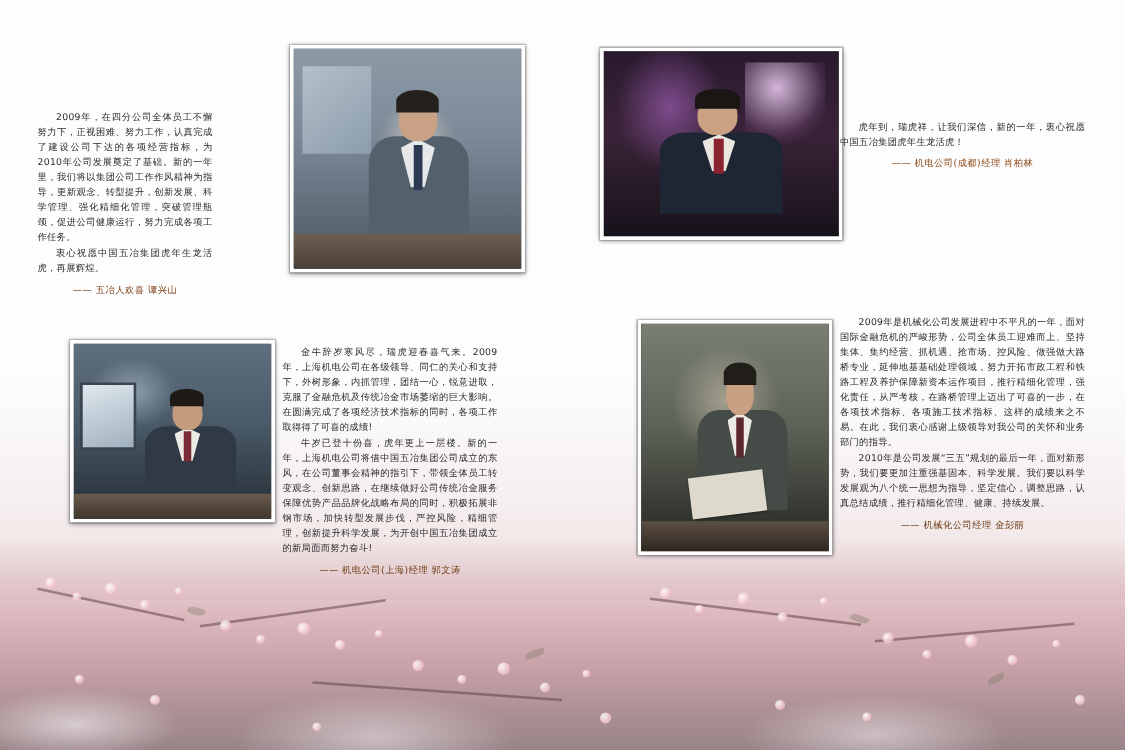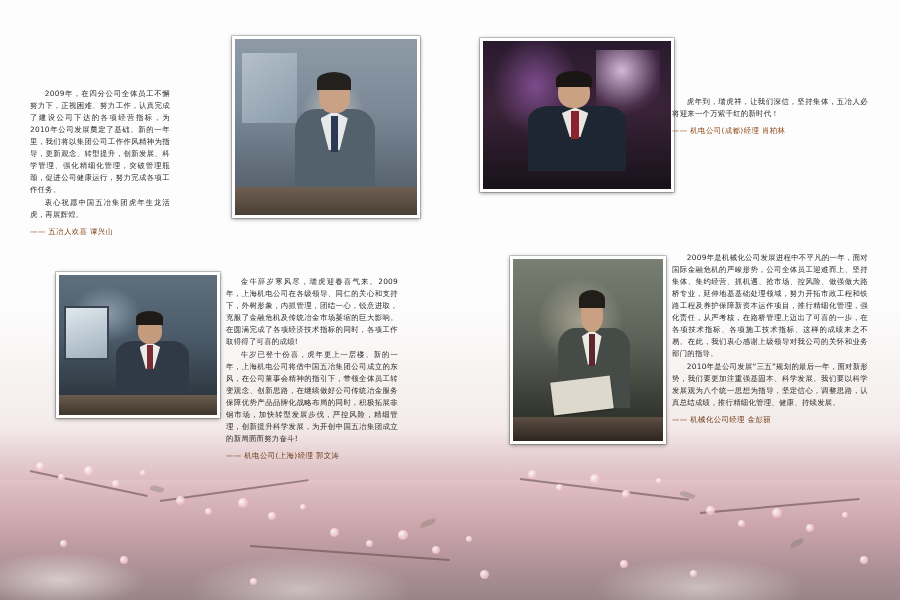--- a/index.html
+++ b/index.html
@@ -113,21 +113,21 @@
     color:#2a2a2a;
     font-size:7.4px;
     line-height:1.62;
     text-align:justify;
     letter-spacing:.25px;
   }
   .block p{margin:0;text-indent:2em;}
   .block p + p{margin-top:1px;}
   .sig{
     margin-top:5px;
-    text-align:left;
+    text-align:center;
     color:#7a3a10;
     font-size:7.4px;
     letter-spacing:.4px;
   }
   .sig.brown{color:#8a4512;}
   .sig.dark{color:#6d3a12;}
   
   .b1{left:30px;top:88px;width:140px;}
   .b2{left:672px;top:96px;width:196px;}
   .b3{left:226px;top:276px;width:172px;}
@@ -234,21 +234,21 @@
     </div>
   </div>
 
   <div class="block b1">
     <p>2009年，在四分公司全体员工不懈努力下，正视困难、努力工作，认真完成了建设公司下达的各项经营指标，为2010年公司发展奠定了基础。新的一年里，我们将以集团公司工作作风精神为指导，更新观念、转型提升，创新发展、科学管理、强化精细化管理，突破管理瓶颈，促进公司健康运行，努力完成各项工作任务。</p>
     <p>衷心祝愿中国五冶集团虎年生龙活虎，再展辉煌。</p>
     <div class="sig">—— 五冶人欢喜  谭兴山</div>
   </div>
 
   <div class="block b2">
-    <p>虎年到，瑞虎祥，让我们深信，坚持集体，五冶人必将迎来一个万紫千红的新时代！</p>
+    <p>虎年到，瑞虎祥，让我们深信，新的一年，衷心祝愿中国五冶集团虎年生龙活虎！</p>
     <div class="sig brown">—— 机电公司(成都)经理  肖柏林</div>
   </div>
 
   <div class="block b3">
     <p>金牛辞岁寒风尽，瑞虎迎春喜气来。2009年，上海机电公司在各级领导、同仁的关心和支持下，外树形象，内抓管理，团结一心，锐意进取，克服了金融危机及传统冶金市场萎缩的巨大影响。在圆满完成了各项经济技术指标的同时，各项工作取得得了可喜的成绩!</p>
     <p>牛岁已登十份喜，虎年更上一层楼。新的一年，上海机电公司将借中国五冶集团公司成立的东风，在公司董事会精神的指引下，带领全体员工转变观念、创新思路，在继续做好公司传统冶金服务保障优势产品品牌化战略布局的同时，积极拓展非钢市场，加快转型发展步伐，严控风险，精细管理，创新提升科学发展，为开创中国五冶集团成立的新局面而努力奋斗!</p>
     <div class="sig dark">—— 机电公司(上海)经理  郭文涛</div>
   </div>
 
   <div class="block b4">

